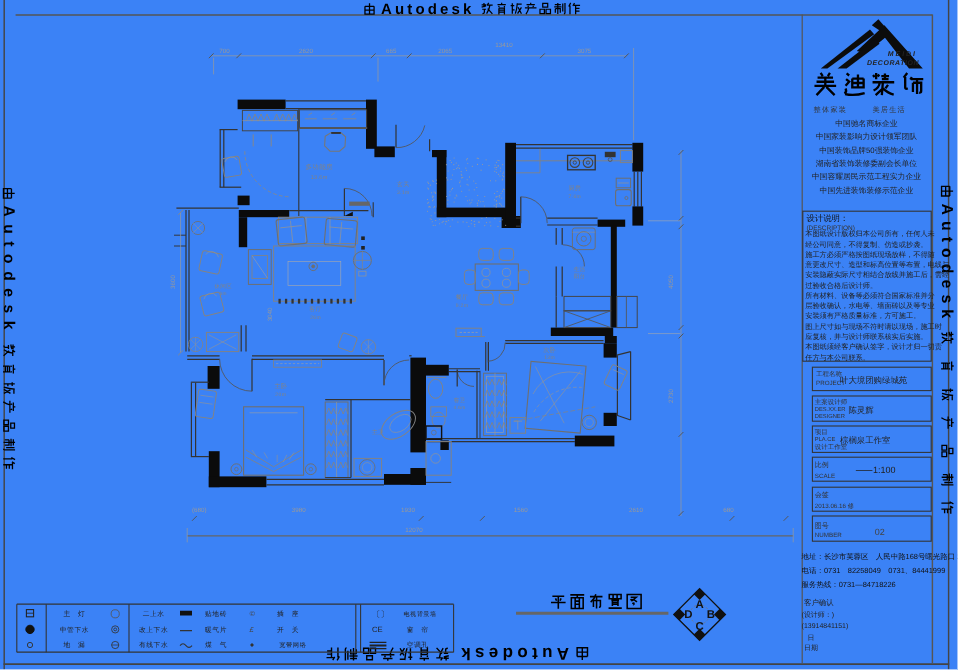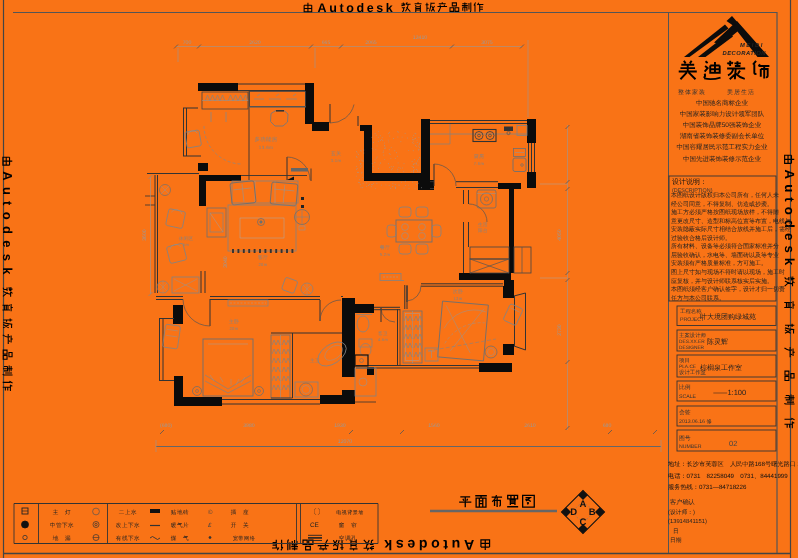--- a/index.html
+++ b/index.html
@@ -1,15 +1,15 @@
 <!DOCTYPE html>
 <html><head><meta charset="utf-8"><title>floorplan</title>
 <style>
 html,body{margin:0;padding:0;background:#fff}
-#page{position:relative;width:798px;height:558px;background:#f97316;font-family:"Liberation Sans",sans-serif;overflow:hidden}
+#page{position:relative;width:798px;height:558px;background:#3b82f6;font-family:"Liberation Sans",sans-serif;overflow:hidden}
 </style></head>
 <body>
 <div id="page">
 <svg width="798" height="558" viewBox="0 0 798 558" text-rendering="geometricPrecision">
 
 <line x1="3.5" y1="0" x2="3.5" y2="558" stroke="#444" stroke-width="1.2"></line>
 
 <line x1="790.5" y1="0" x2="790.5" y2="558" stroke="#444" stroke-width="1.2"></line>
 
 <line x1="3" y1="553.5" x2="791" y2="553.5" stroke="#444" stroke-width="1.4"></line>

